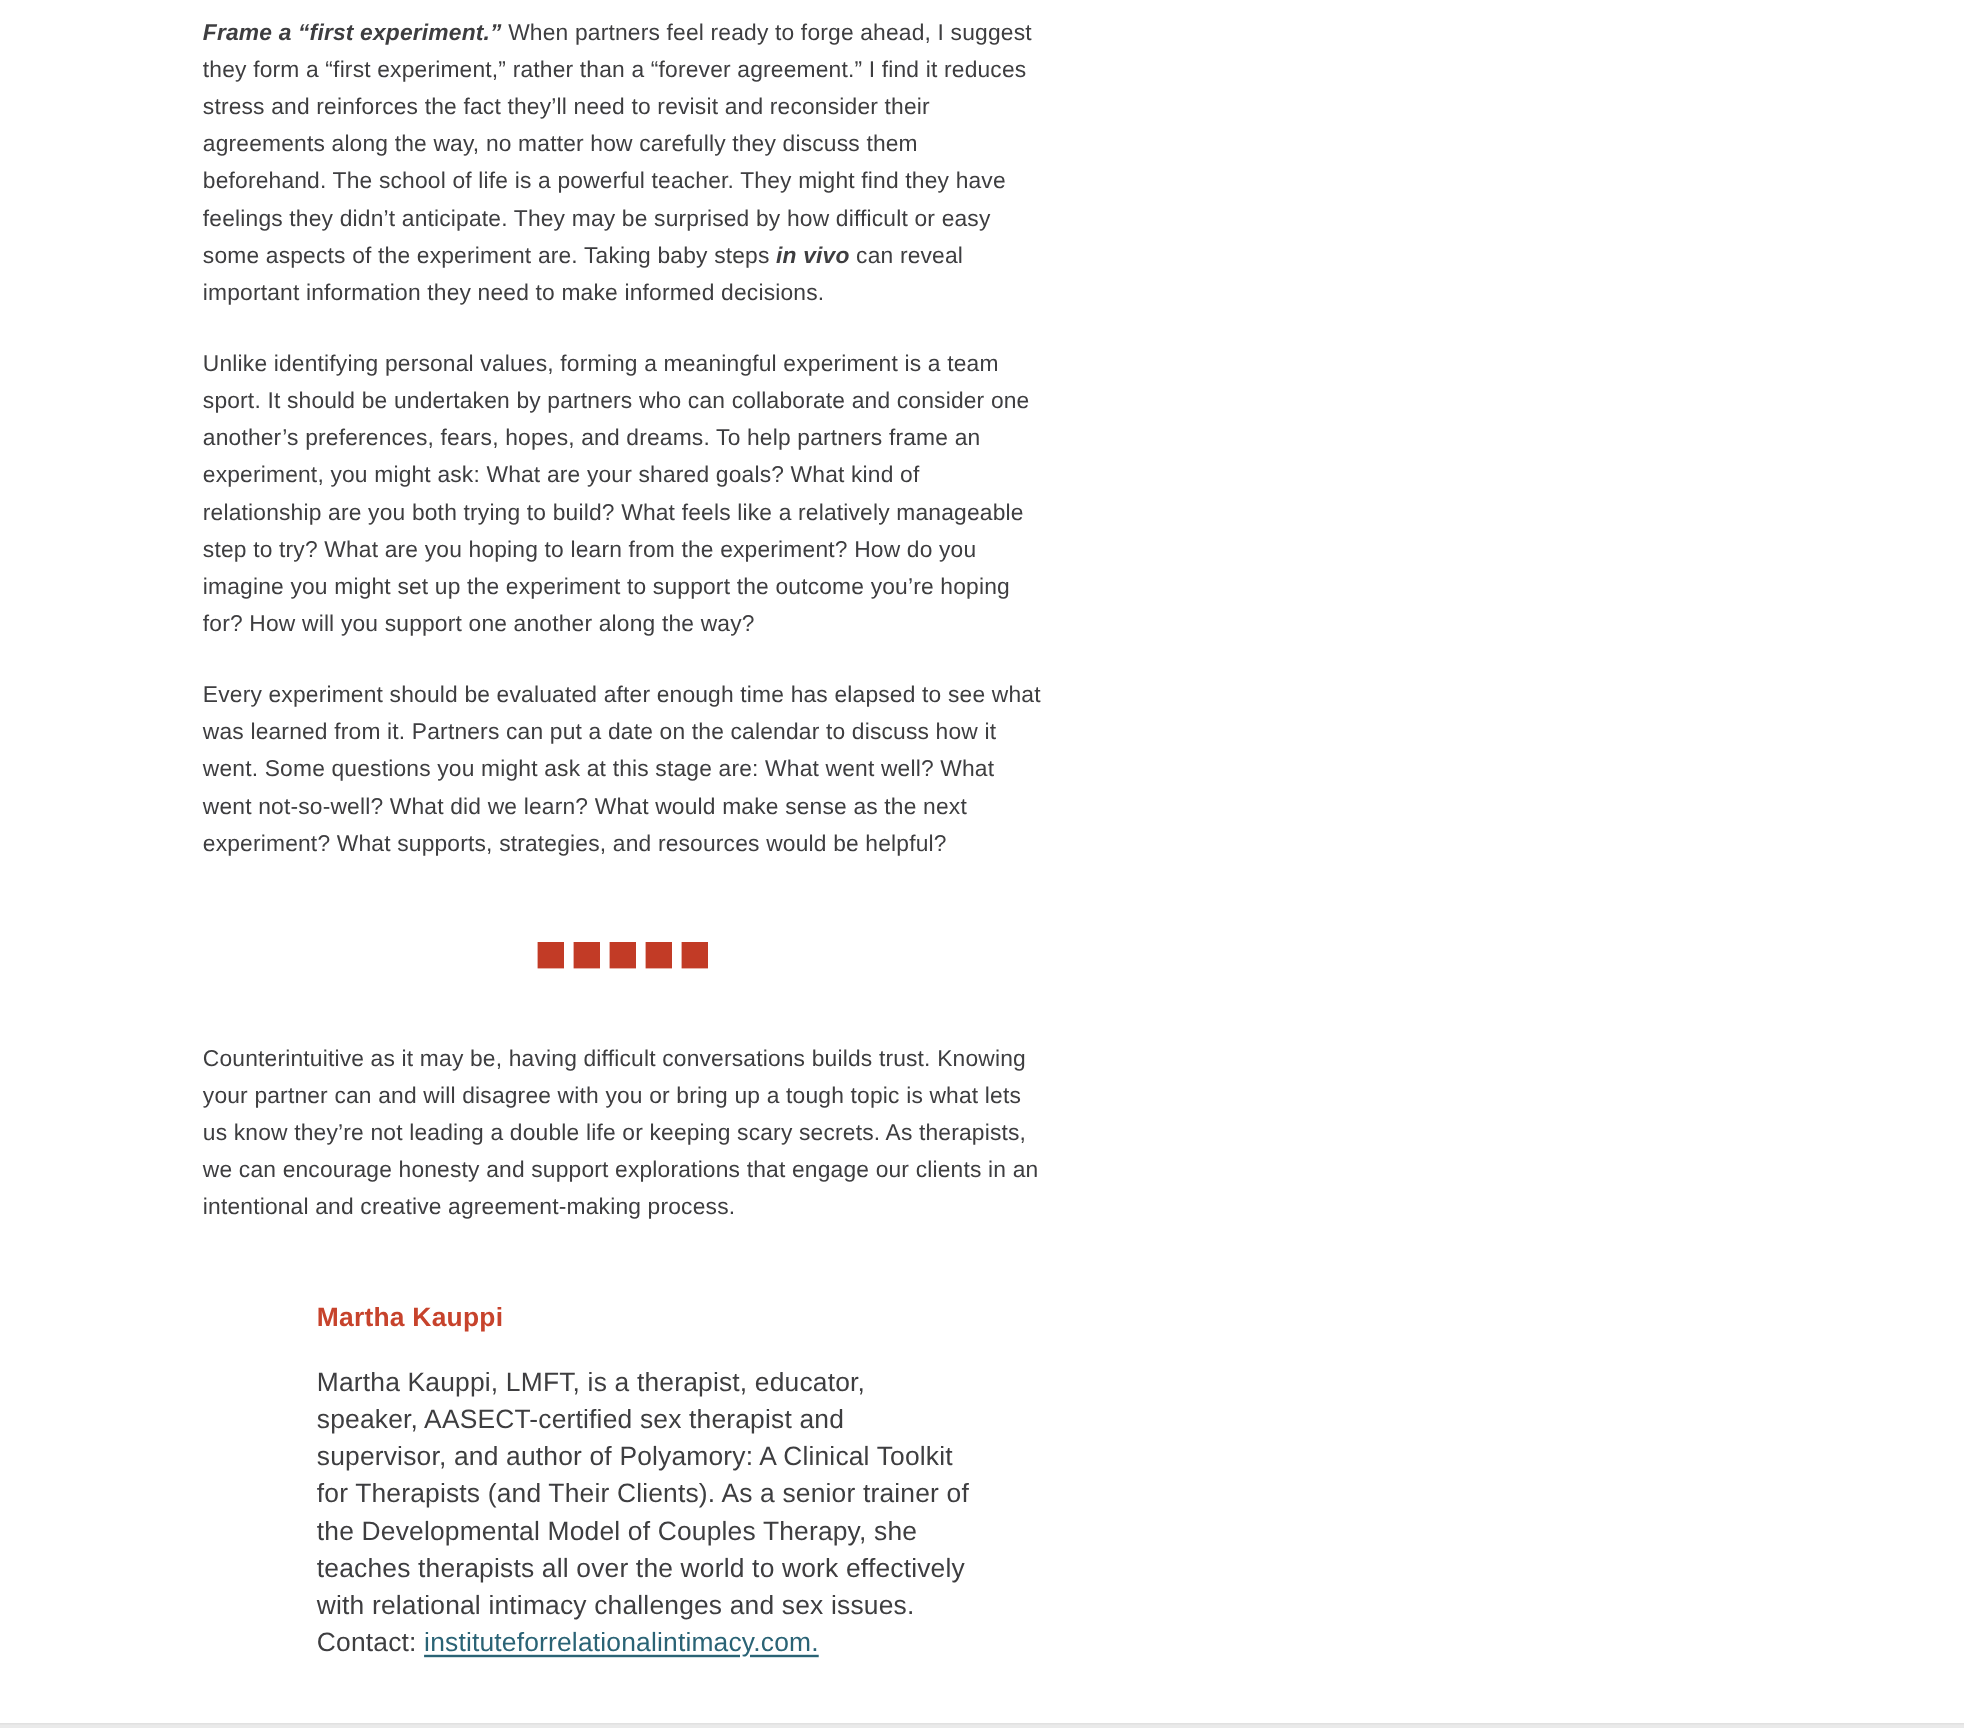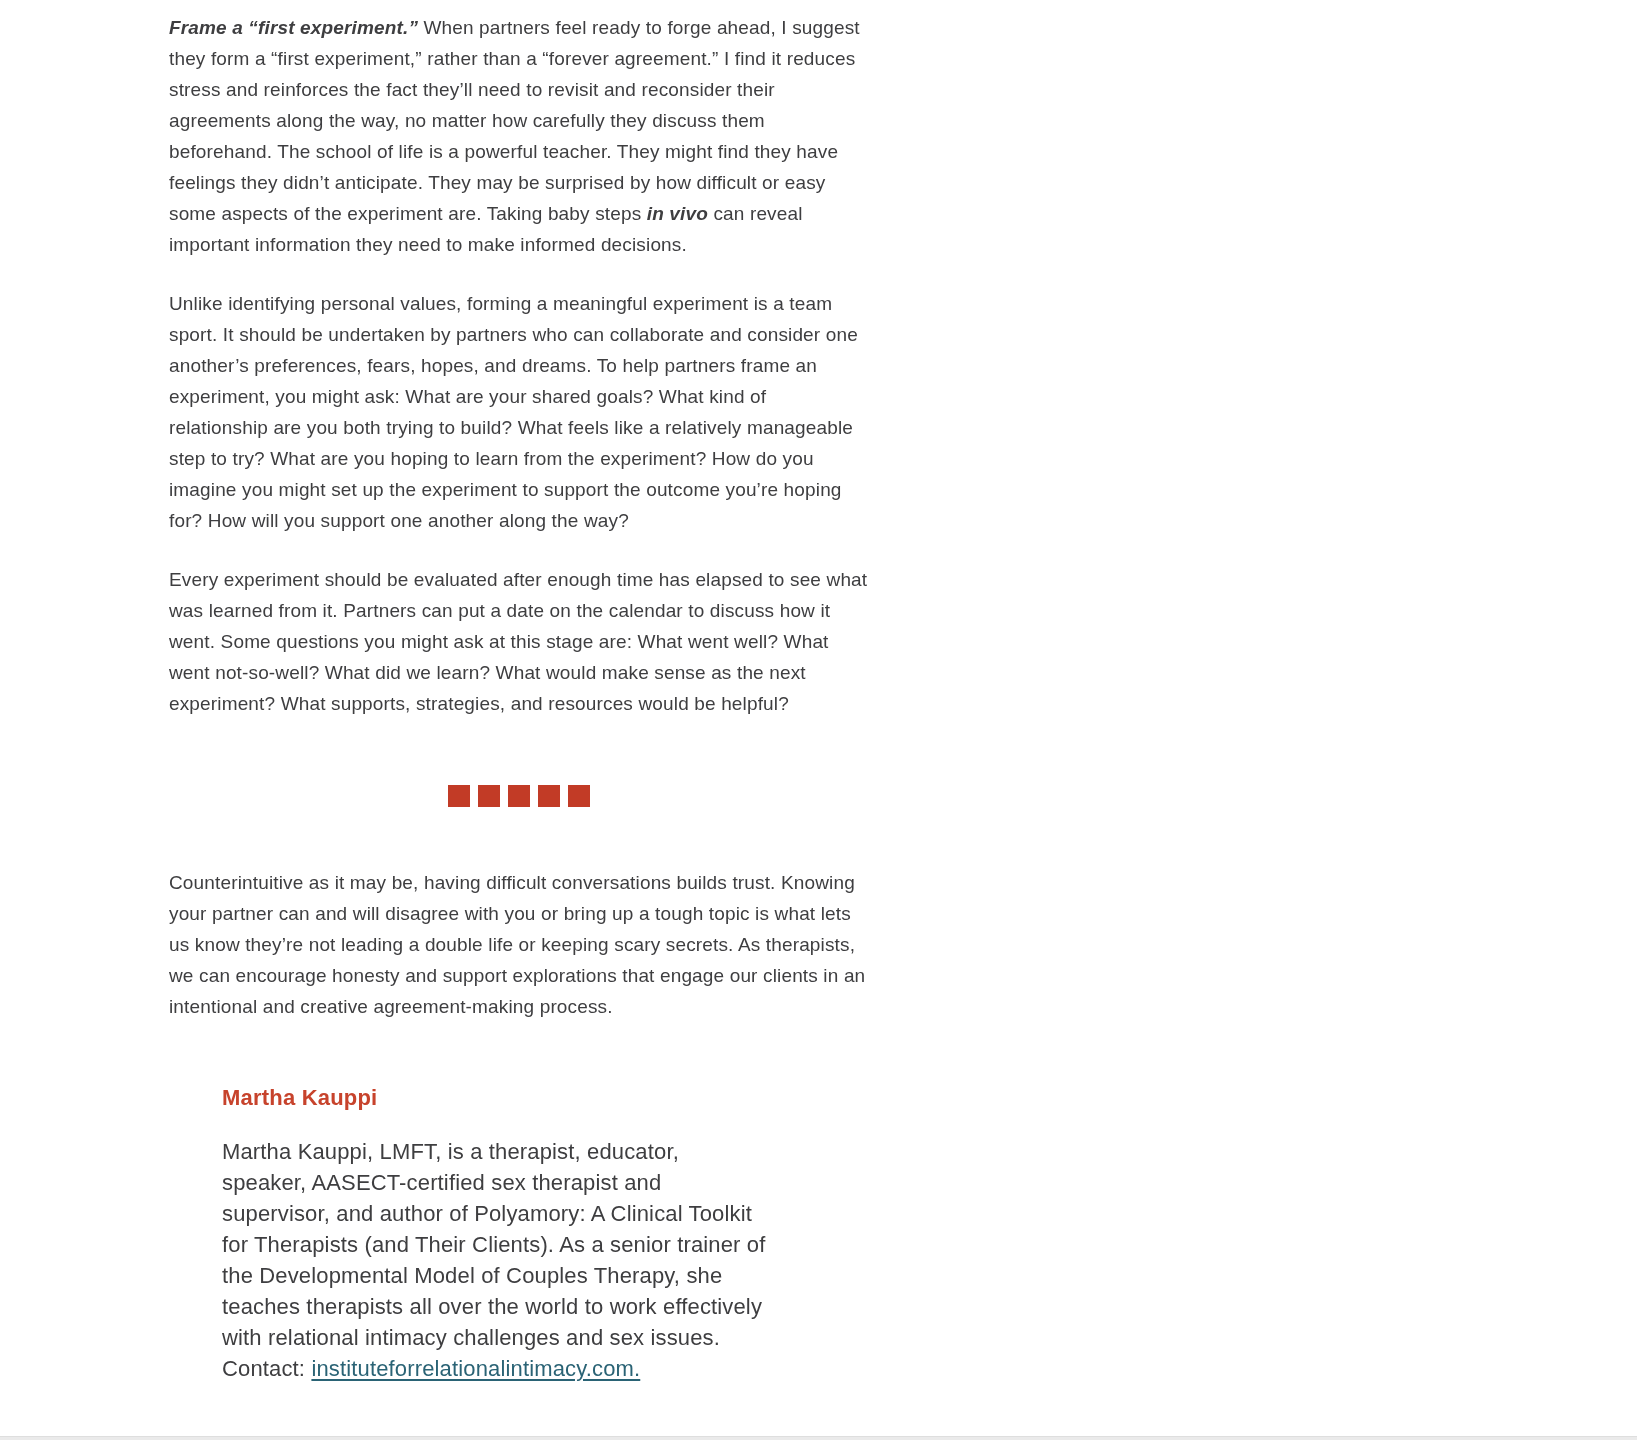--- a/index.html
+++ b/index.html
@@ -46,21 +46,21 @@
 
   .divider .square {
     width: 22px;
     height: 22px;
     background: var(--accent-red, #c23b26);
     display: inline-block;
   }
 
   .author-section {
     margin-top: 62px;
-    margin-left: 53px;
+    margin-left: 95px;
     width: 545px;
   }
 
   .author-name {
     color: var(--author-red, #c7432c);
     font-size: 22px;
     font-weight: 600;
     line-height: 28px;
     margin-bottom: 24px;
     letter-spacing: 0.2px;

